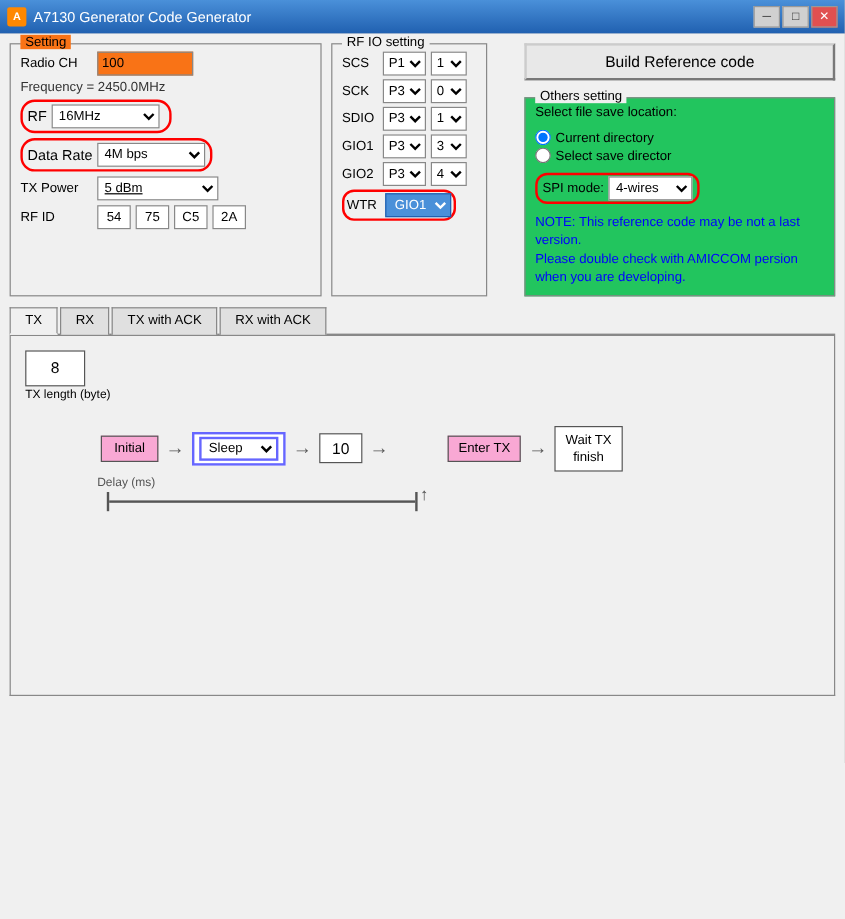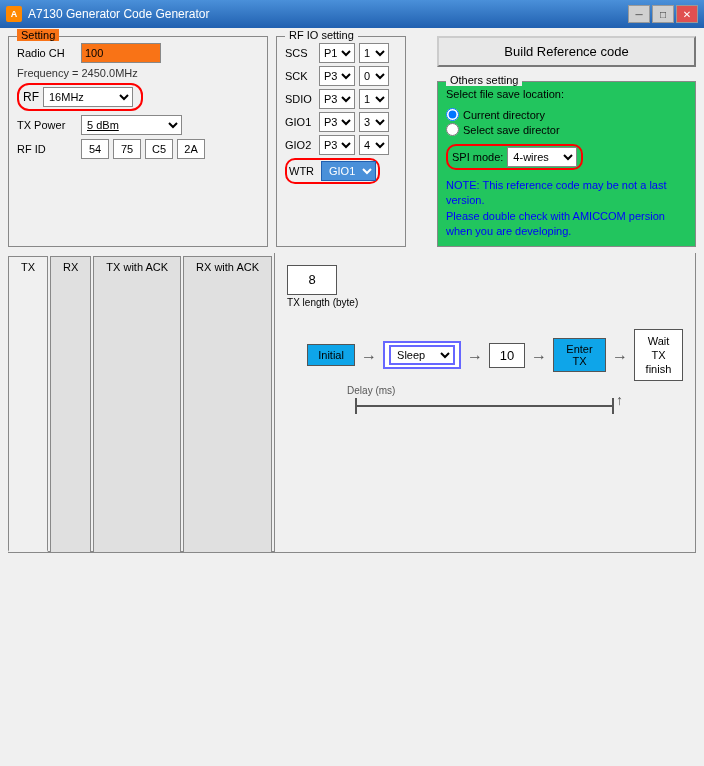--- a/index.html
+++ b/index.html
@@ -274,26 +274,27 @@
       justify-content: center;
       font-size: 13px;
       margin-bottom: 2px;
     }
     .tx-length-label {
       font-size: 10px;
       text-align: center;
     }
     .flow-box {
       border: 1px solid #555;
-      background: #0ea5e9;
+      background: #f9a8d4;
       padding: 4px 8px;
       font-size: 11px;
       min-width: 48px;
       text-align: center;
       position: relative;
+      margin-left: 43px;
     }
     .flow-select-box {
       border: 2px solid #6666ff;
       background: white;
       padding: 2px 4px;
       font-size: 11px;
       display: flex;
       align-items: center;
     }
     .flow-arrow {
@@ -395,20 +396,30 @@
           <select class="setting-select" style="width:90px;">
             <option>16MHz</option>
             <option>4MHz</option>
             <option>8MHz</option>
             <option>32MHz</option>
           </select>
           <span></span>
         </span>
       </div>
 
+      <div class="setting-row">
+        <span class="circled">
+          <span>Data Rate</span>
+          <select class="setting-select" style="width:90px;">
+            <option>4M bps</option>
+            <option>1M bps</option>
+            <option>2M bps</option>
+          </select>
+        </span>
+      </div>
 
       <div class="setting-row">
         <span class="setting-label">TX Power</span>
         <select class="setting-select" style="width:101px;text-decoration:underline;">
           <option>5 dBm</option>
           <option>0 dBm</option>
           <option>-5 dBm</option>
         </select>
       </div>
 
@@ -516,21 +527,21 @@
 
         <div class="note-text">
           NOTE: This reference code may be not a last version.<br>
           Please double check with AMICCOM persion when you are developing.
         </div>
       </div>
     </div>
 
   </div>
 
-  <div style="display:flex; flex-direction:row;justify-content:center;">
+  <div style="display:flex; flex-direction:column;justify-content:center;">
     <div class="tabs-bar">
       <div class="tab active">TX</div>
       <div class="tab">RX</div>
       <div class="tab">TX with ACK</div>
       <div class="tab">RX with ACK</div>
     </div>
 
     <div class="tab-content">
       
       

